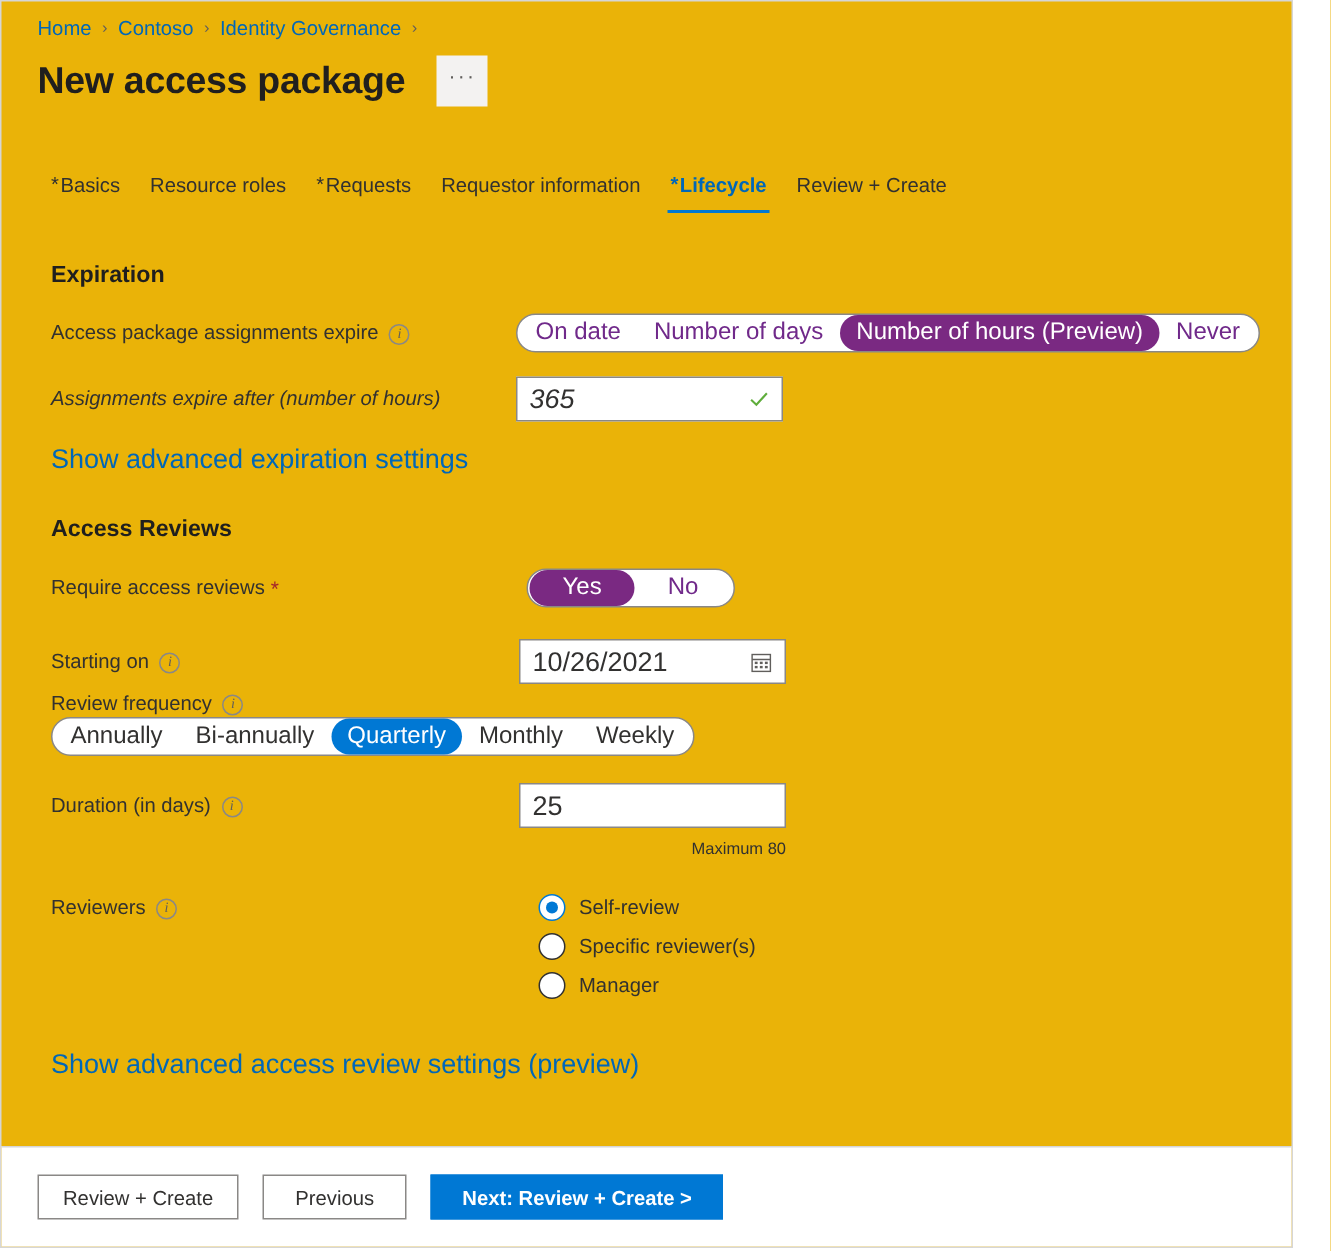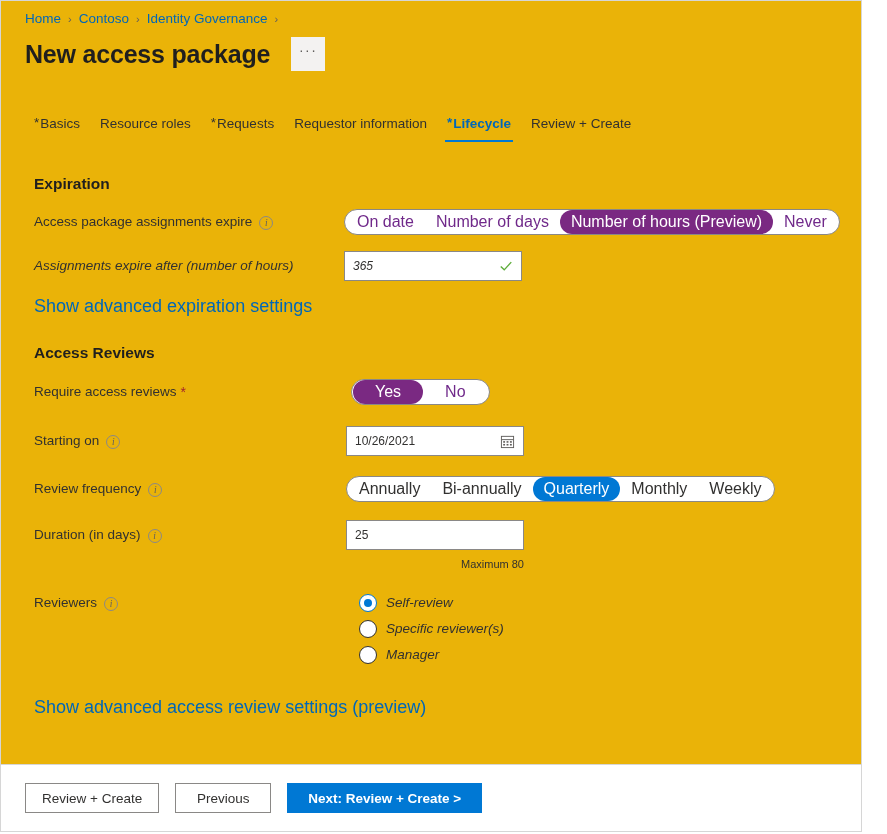--- a/index.html
+++ b/index.html
@@ -210,21 +210,21 @@
   
   .text-input {
     width: 178px;
     height: 30px;
     border: 1px solid #8a8886;
     box-sizing: border-box;
     display: flex;
     align-items: center;
     padding: 0 8px;
     background: #ffffff;
-    font-size: 12px;
+    font-size: 18px;
     color: #323130;
     position: relative;
   }
   .text-input .val {
     flex: 1 1 auto;
     line-height: 28px;
     outline: none;
   }
   .check-ok {
     width: 14px;
@@ -247,21 +247,21 @@
 
   .link {
     color: #0067b8;
     font-size: 18px;
     cursor: pointer;
     line-height: 18px;
     display: inline-block;
   }
 
   
-  .radio-list { display: flex; flex-direction: column; font-style: italic; }
+  .radio-list { display: flex; flex-direction: column; }
   .radio-item {
     display: flex;
     align-items: center;
     height: 26px;
     cursor: pointer;
   }
   .radio-mark {
     width: 18px;
     height: 18px;
     border-radius: 50%;
@@ -426,21 +426,21 @@
             <rect x="3.4" y="7.6" width="2" height="1.7" fill="#605e5c"></rect>
             <rect x="7" y="7.6" width="2" height="1.7" fill="#605e5c"></rect>
             <rect x="10.6" y="7.6" width="2" height="1.7" fill="#605e5c"></rect>
             <rect x="3.4" y="10.6" width="2" height="1.7" fill="#605e5c"></rect>
             <rect x="7" y="10.6" width="2" height="1.7" fill="#605e5c"></rect>
             <rect x="10.6" y="10.6" width="2" height="1.7" fill="#605e5c"></rect>
           </svg>
         </div>
       </div>
 
-      <div class="field-row" style="margin-top:20px;">
+      <div class="field-row" style="margin-top:0;flex-direction:column;">
         <div class="field-label" style="width:312px; padding-top:4px;">
           <span>Review frequency</span>
           <span class="info-icon">i</span>
         </div>
         <div class="pill-group dark">
           <div class="pill">Annually</div>
           <div class="pill">Bi-annually</div>
           <div class="pill selected">Quarterly</div>
           <div class="pill">Monthly</div>
           <div class="pill">Weekly</div>

